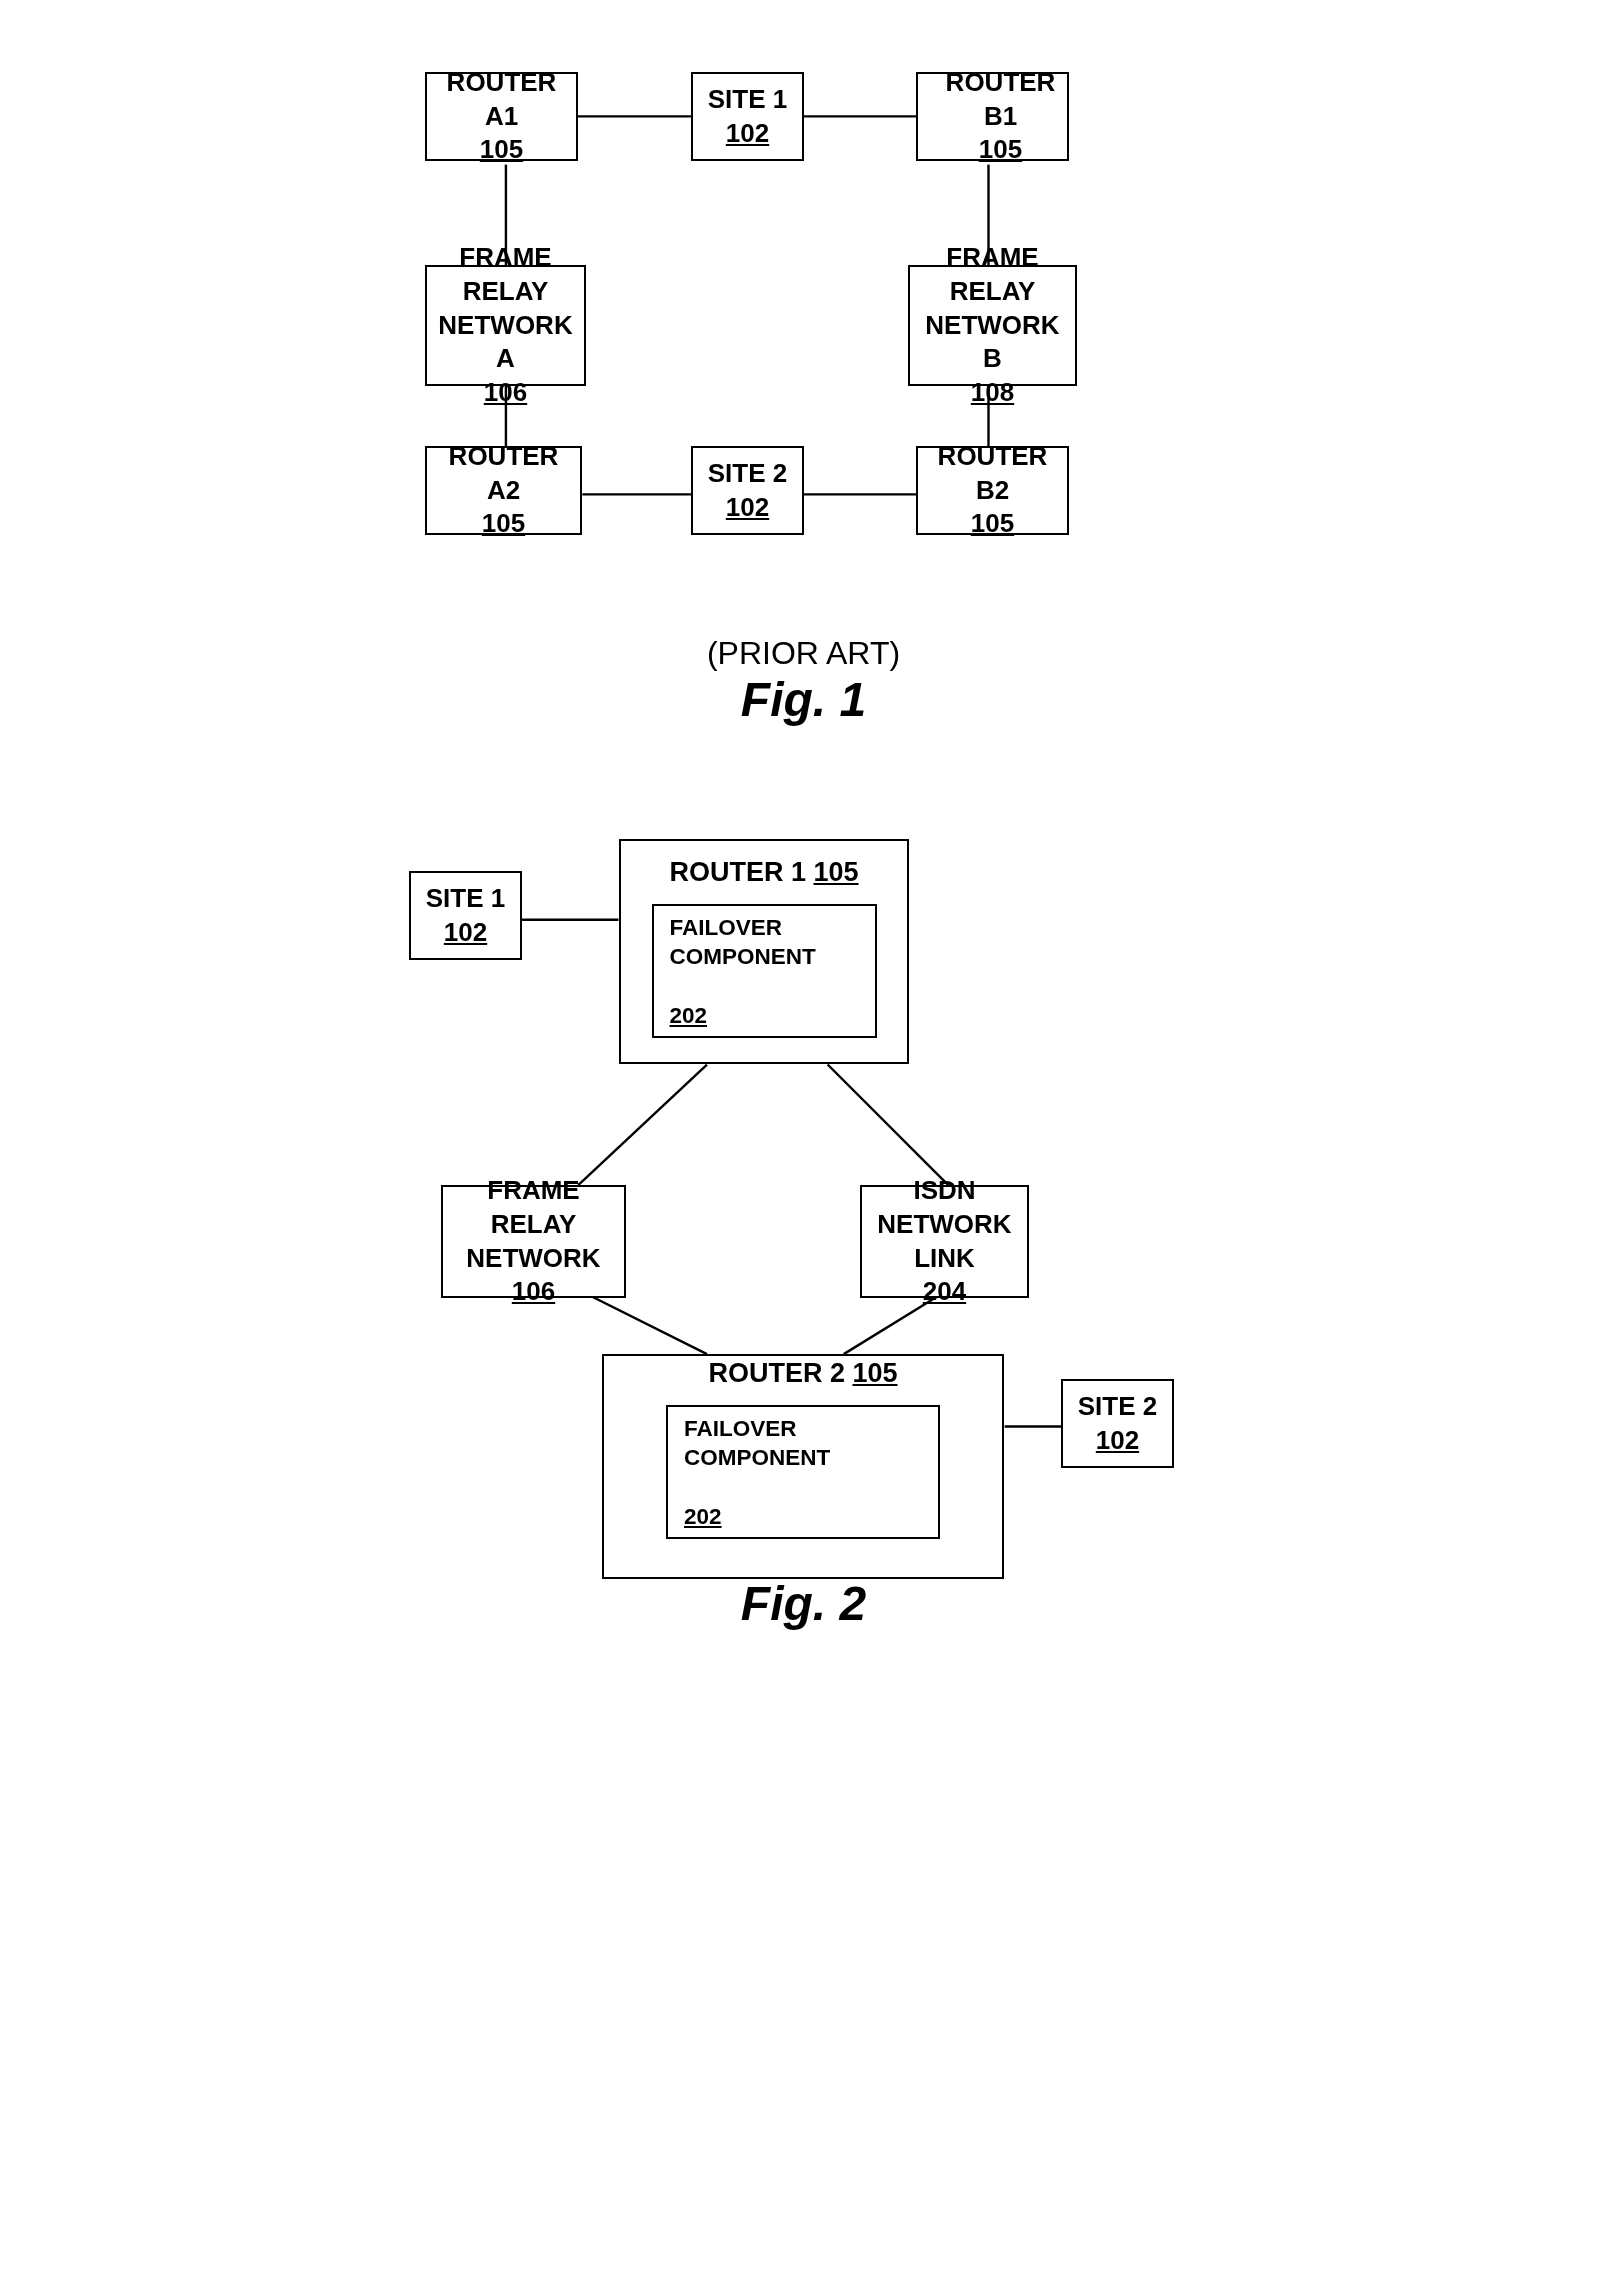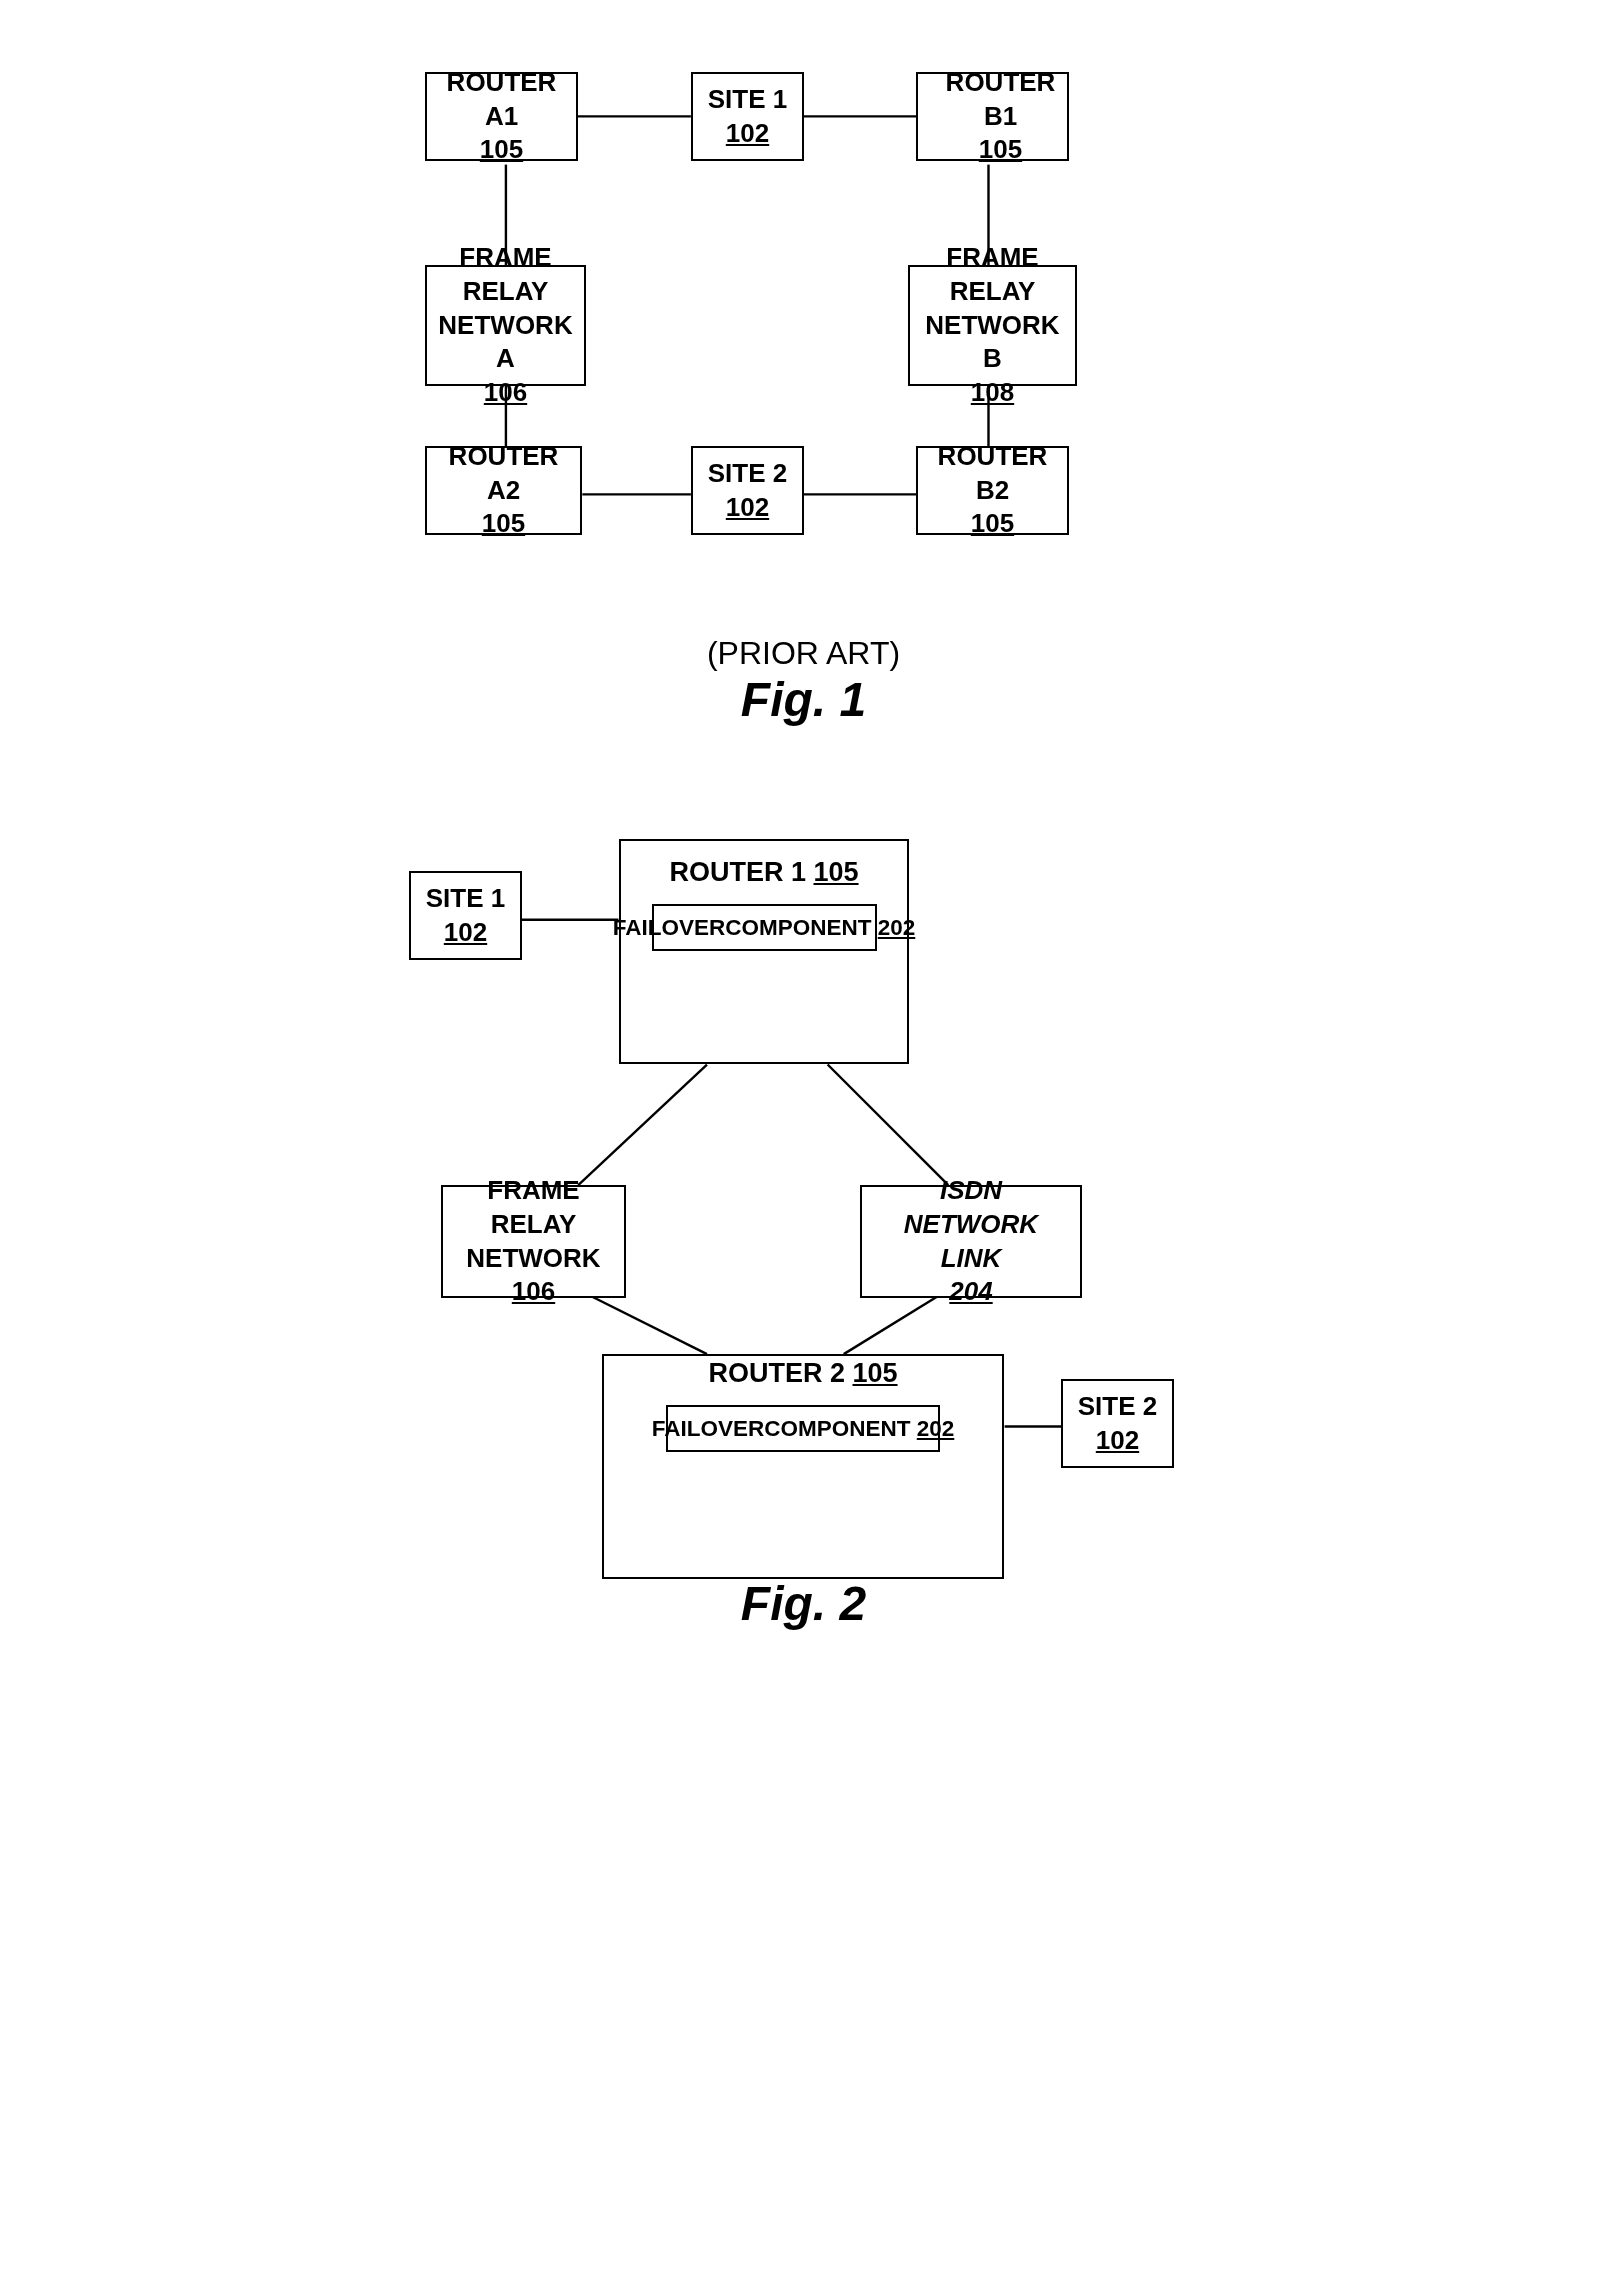--- a/index.html
+++ b/index.html
@@ -40,22 +40,22 @@
       line-height: 1.3;
       padding: 8px 12px;
     }
     .box .ref {
       text-decoration: underline;
     }
     .inner-box {
       border: 2.4px solid #000;
       background: #fff;
       display: flex;
-      flex-direction: row;
-      align-items: flex-end;
+      flex-direction: column;
+      align-items: flex-start;
       justify-content: center;
       text-align: center;
       font-size: 22.5px;
       font-weight: bold;
       padding: 6.4px 16px;
       margin-top: 8px;
     }
 
     
     .caption {
@@ -215,21 +215,21 @@
           <span class="ref">202</span>
         </div>
       </div>
 
       <div class="box" style="left:80px; top:394px; width:185px; height:113px;">
         <span>FRAME RELAY</span>
         <span>NETWORK</span>
         <span class="ref">106</span>
       </div>
 
-      <div class="box" style="left:499px; top:394px; width:222px; height:113px;font-style:italic;">
+      <div class="box" style="left:499px; top:394px; width:169px; height:113px;">
         <span>ISDN NETWORK</span>
         <span>LINK</span>
         <span class="ref">204</span>
       </div>
 
       <div class="box" style="left:241px; top:563px; width:402px; height:225px; flex-direction: column; justify-content: flex-start; padding: 0;">
         <div style="display:flex; align-items:center; font-size:27px; font-weight:bold; margin-bottom:6.4px;">
           <span>ROUTER 2</span>
           &nbsp;
           <span class="ref">105</span>

